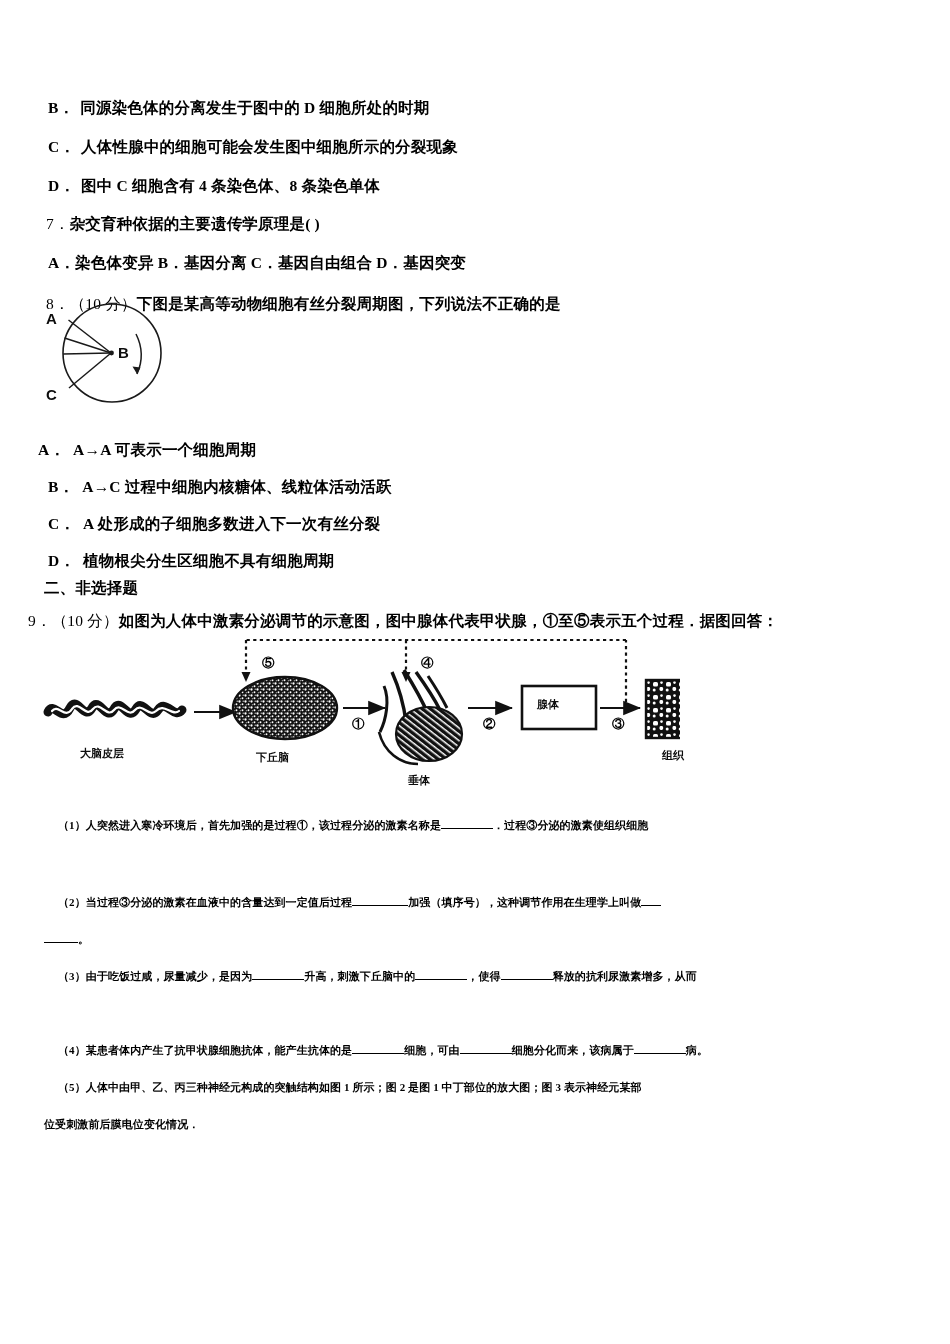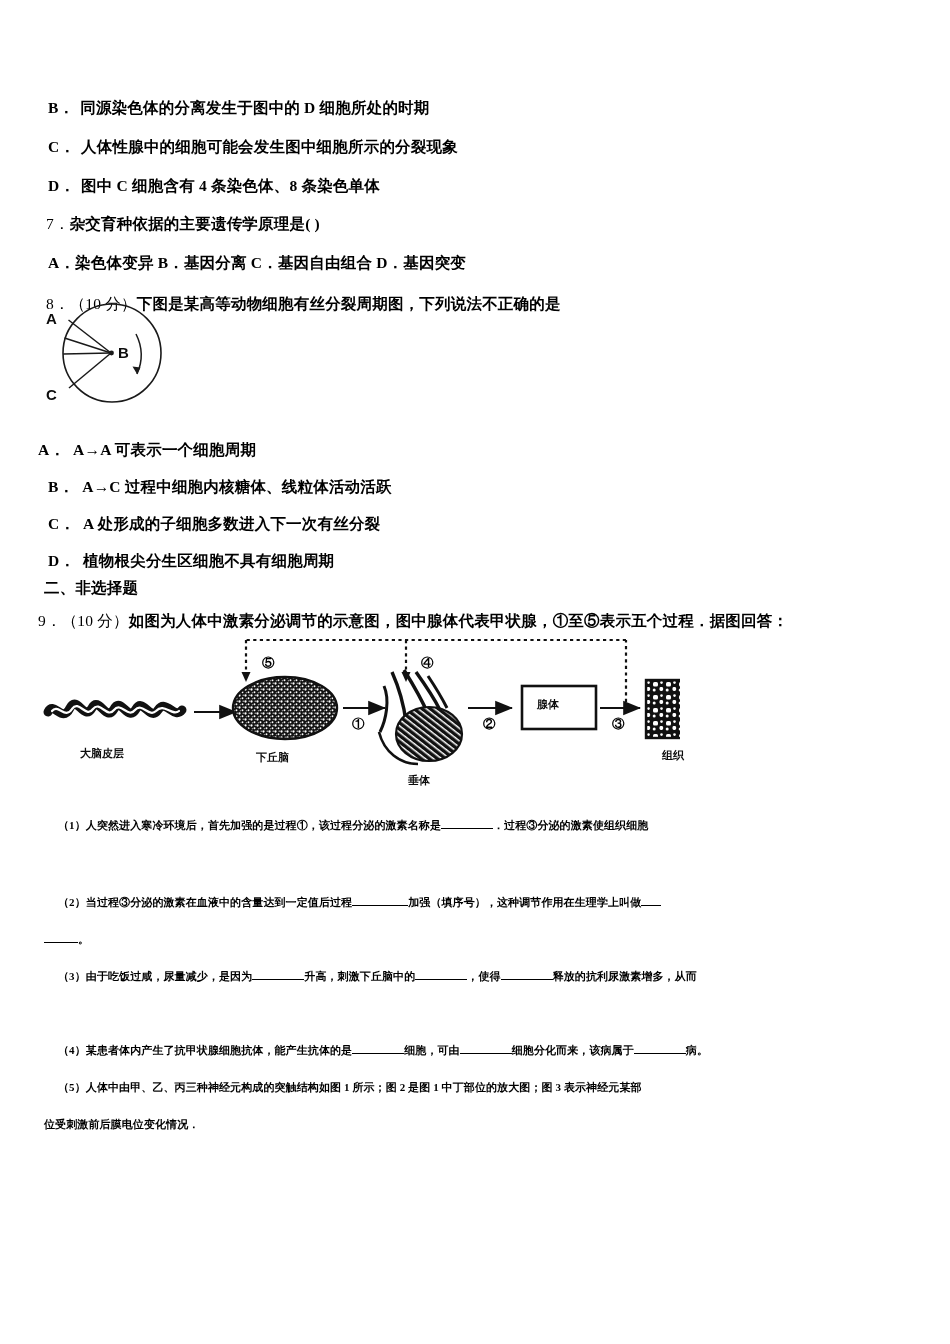--- a/index.html
+++ b/index.html
@@ -139,21 +139,21 @@
   </div>
   <div class="line" style="left:48px; top:514px;">
     <span>C．</span><span style="display:inline-block;width:8px;"></span><span>A 处形成的子细胞多数进入下一次有丝分裂</span>
   </div>
   <div class="line" style="left:48px; top:551px;">
     <span>D．</span><span style="display:inline-block;width:8px;"></span><span>植物根尖分生区细胞不具有细胞周期</span>
   </div>
 
   <div class="line" style="left:44px; top:578px;">二、非选择题</div>
 
-  <div class="line" style="left:38px; top:611px;">
+  <div class="line" style="left:28px; top:611px;">
     <span class="q-num">9．</span><span class="q-num">（10 分）</span><span>如图为人体中激素分泌调节的示意图，图中腺体代表甲状腺，①至⑤表示五个过程．据图回答：</span>
   </div>
 
   <div class="hormonefig">
     <svg width="640" height="170" viewBox="0 0 640 170">
       <defs>
         <pattern id="speck" width="6" height="6" patternUnits="userSpaceOnUse">
           <rect width="6" height="6" fill="#111"></rect>
           <circle cx="1.5" cy="1.5" r="1.15" fill="#fff"></circle>
           <circle cx="4.5" cy="4.2" r="0.95" fill="#fff"></circle>

